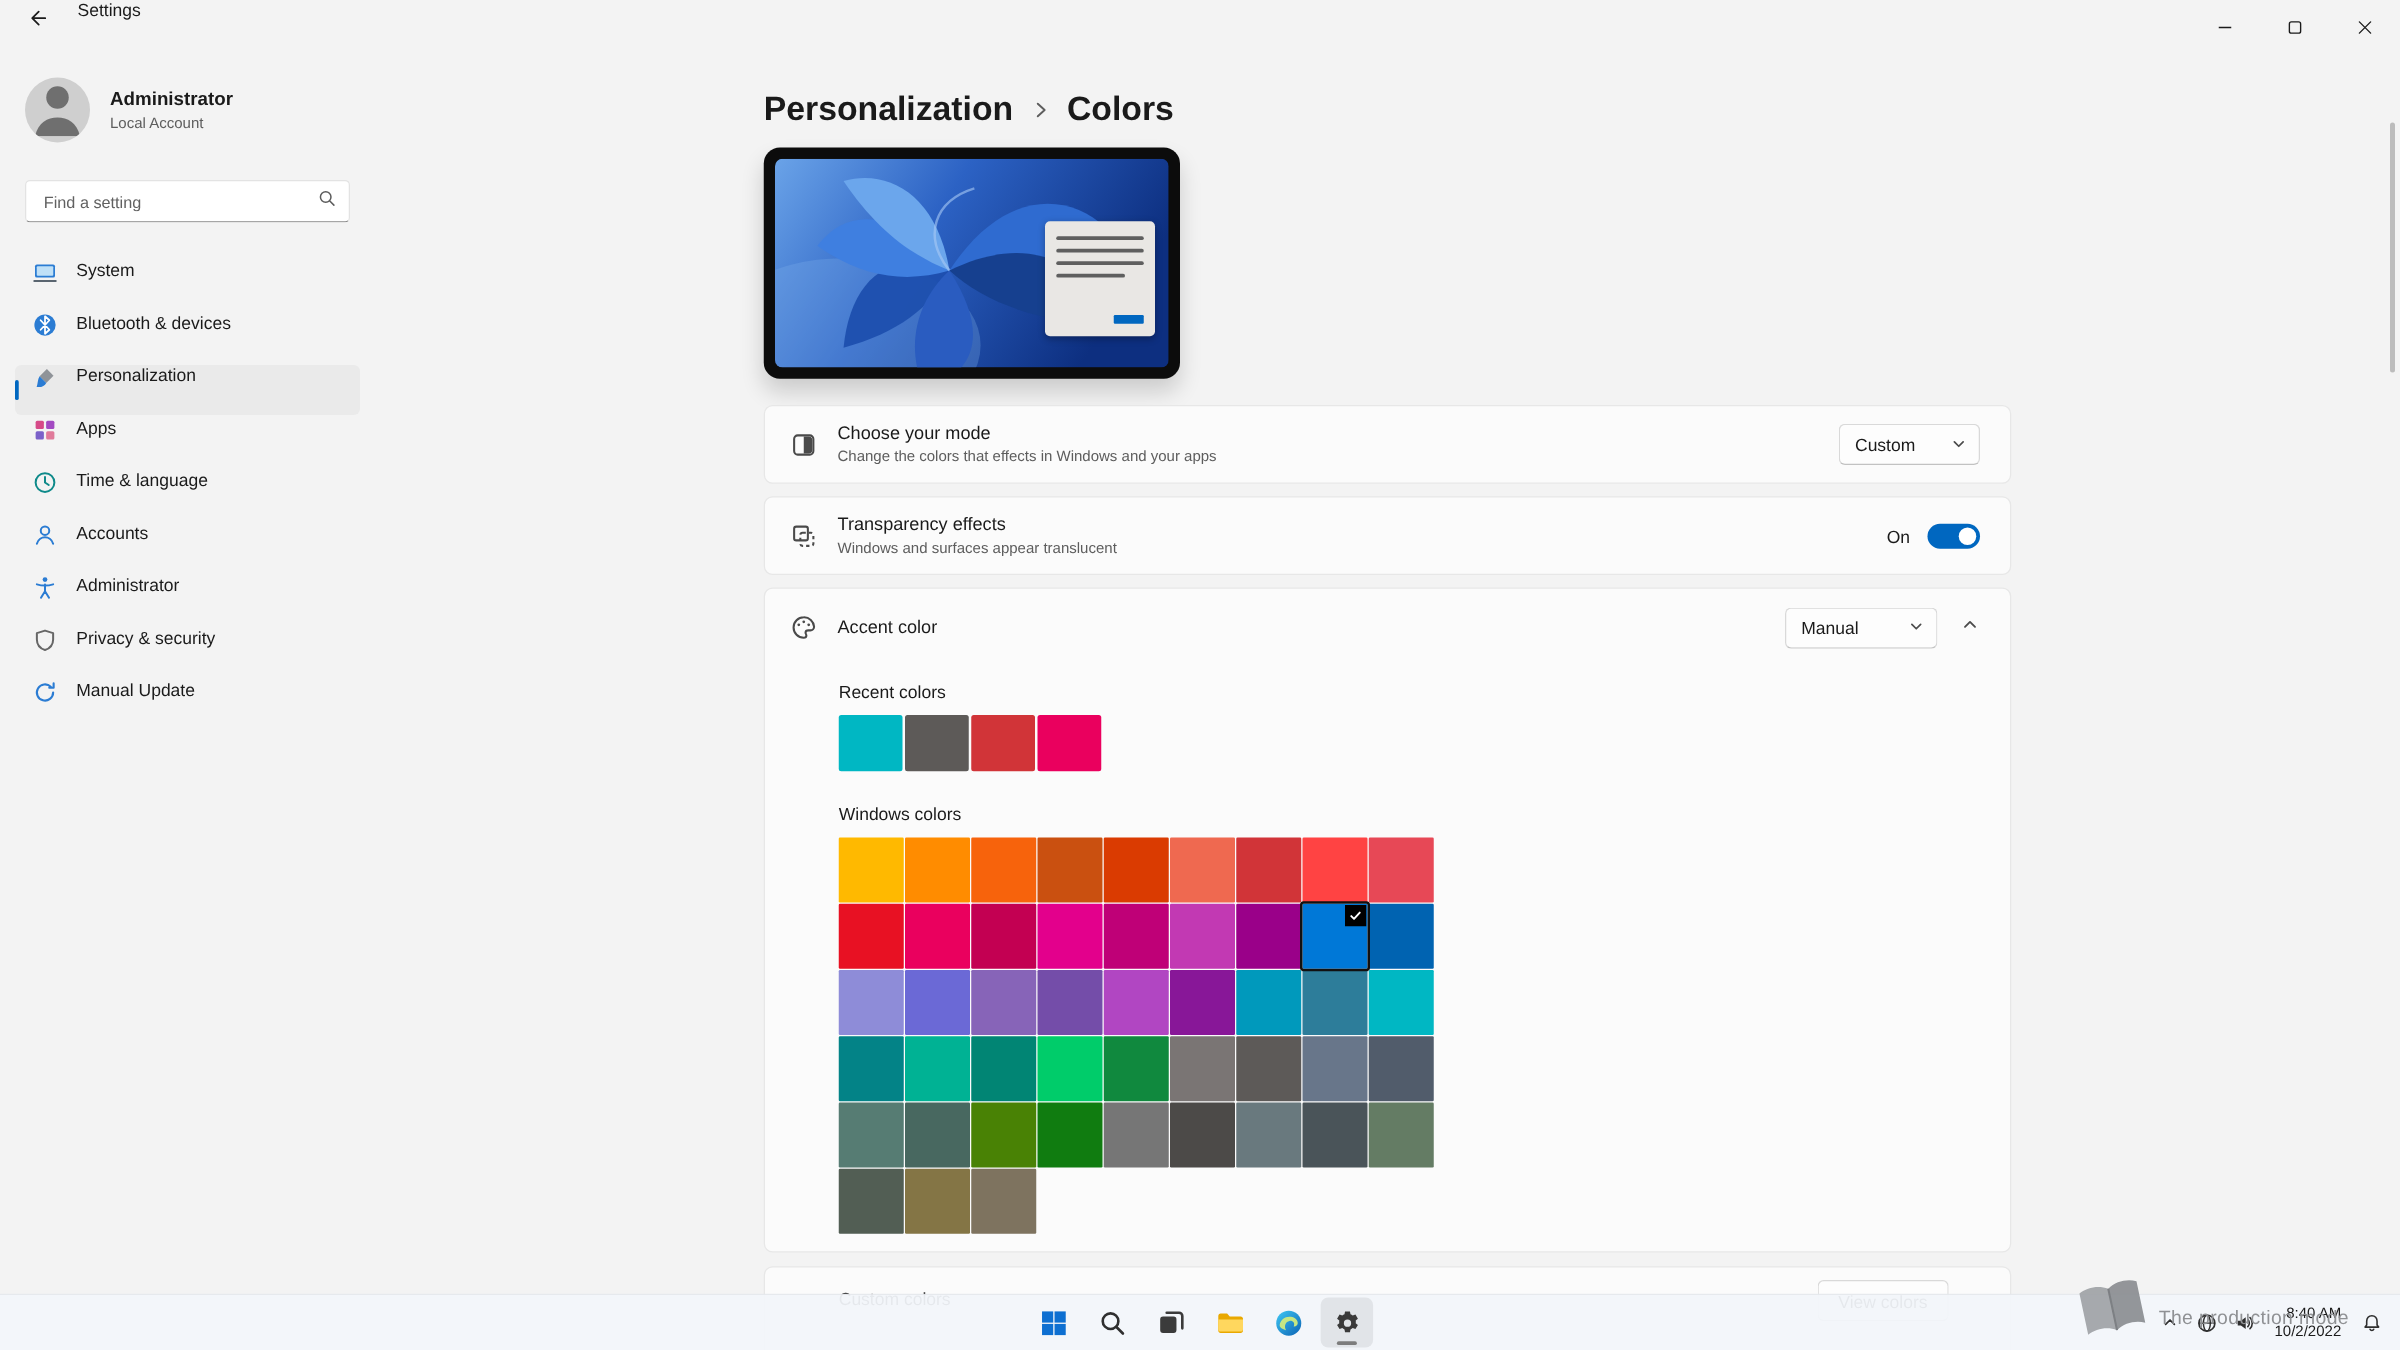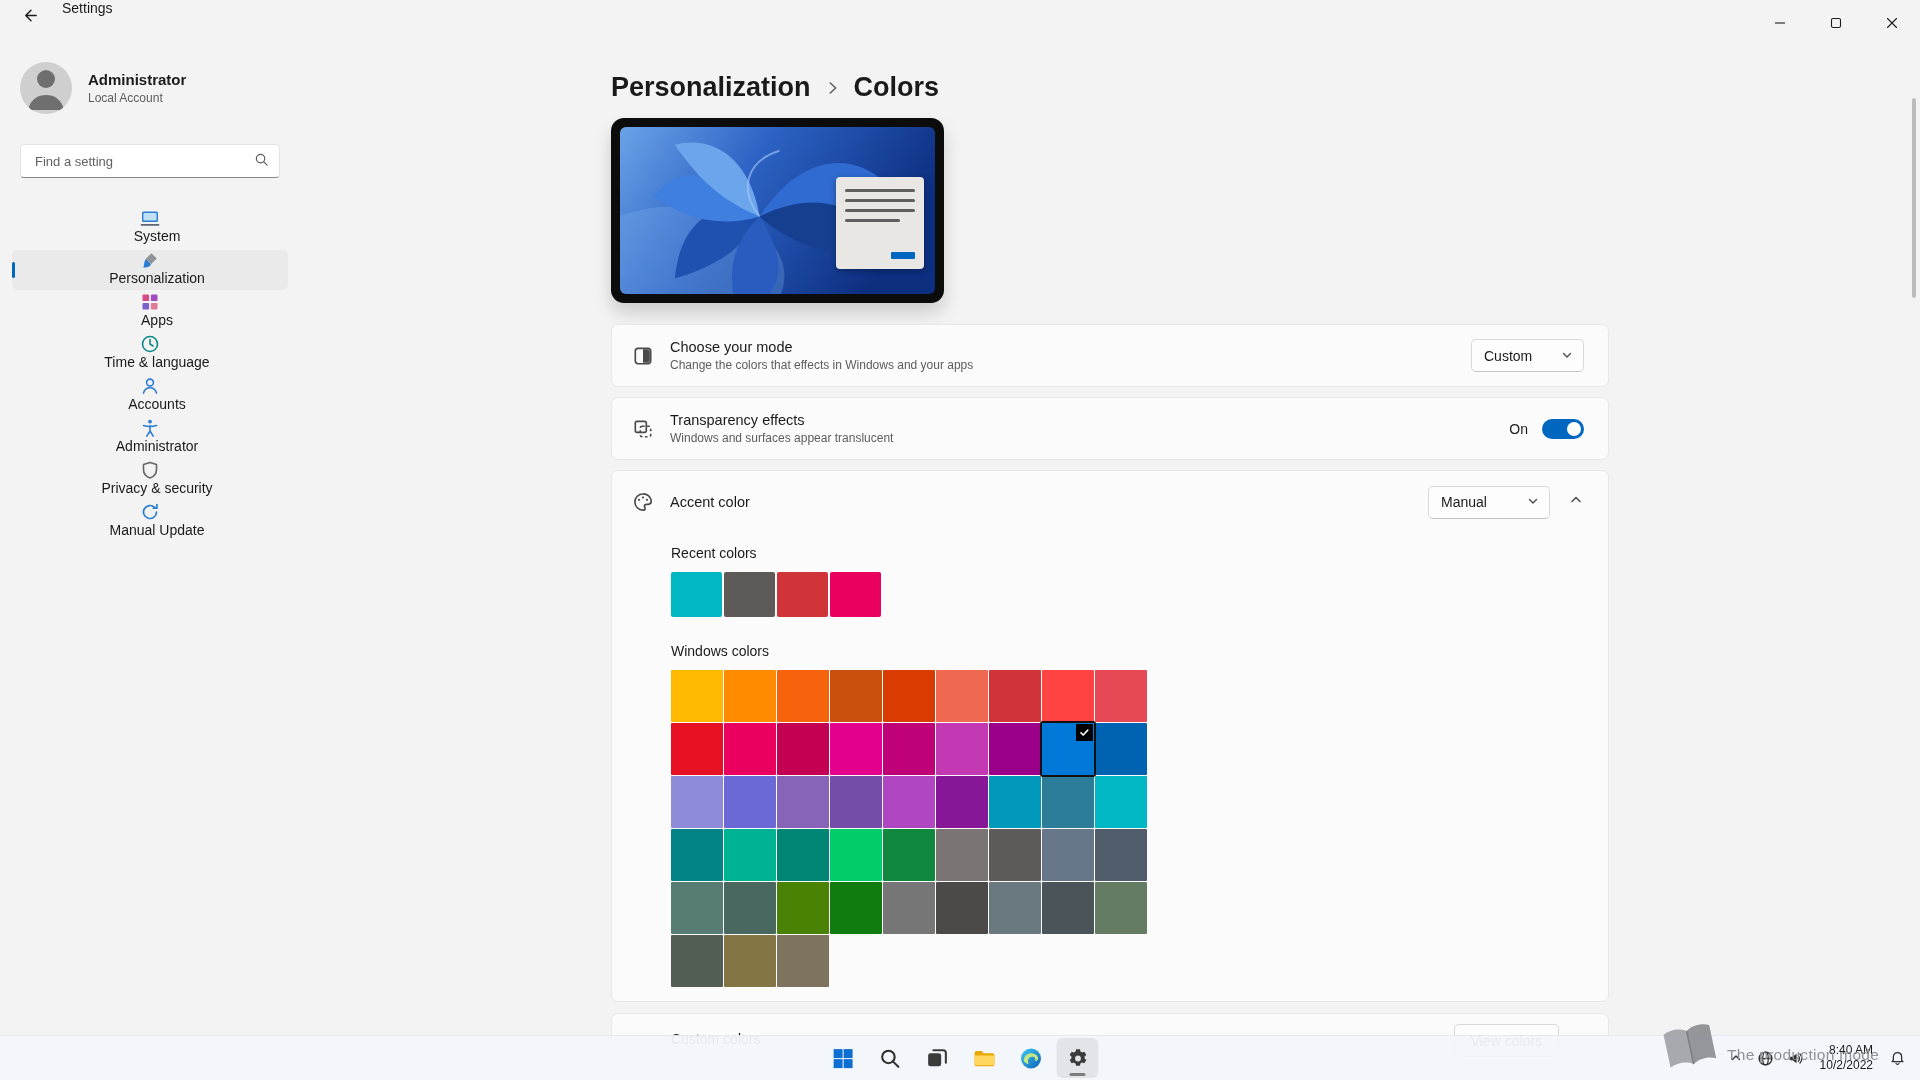--- a/index.html
+++ b/index.html
@@ -19,21 +19,21 @@
   .sidebar{position:absolute;top:48px;left:0;width:300px;bottom:0;}
   .user{display:flex;align-items:center;gap:16px;margin:14px 20px 30px 20px;cursor:pointer;}
   .avatar{width:52px;height:52px;border-radius:50%;background:#cfcfcf;overflow:hidden;flex:0 0 52px;display:flex;align-items:flex-end;justify-content:center;}
   .user-name{font-size:15px;font-weight:bold;}
   .user-sub{font-size:12px;color:#5d5d5d;margin-top:3px;}
   .search-box{margin:0 20px;height:34px;background:#ffffff;border:1px solid #e3e3e3;border-bottom-color:#898989;
     border-radius:4px;display:flex;align-items:center;padding:0 10px 0 12px;}
   .search-box input{flex:1;border:none;outline:none;background:transparent;font-size:13px;font-family:inherit;color:#1a1a1a;}
   .search-box input::placeholder{color:#616161;}
   .nav{margin-top:30px;}
-  .nav-item{position:relative;height:40px;border-radius:5px;display:flex;align-items:center;padding-left:14px;margin:2px 12px;font-size:14px;cursor:pointer;flex-direction:column;}
+  .nav-item{position:relative;height:40px;border-radius:5px;display:flex;align-items:flex-start;padding-left:14px;margin:2px 12px;font-size:14px;cursor:pointer;}
   .nav-item.selected{background:#eaeaea;}
   .accent-pill{display:none;position:absolute;left:0;top:12px;width:3px;height:16px;border-radius:2px;background:#0067c0;}
   .nav-item.selected .accent-pill{display:block;}
   .nav-icon{width:20px;height:20px;margin-right:15px;}
   .nav-icon svg{display:block;width:20px;height:20px;}
 
   
   .content{position:absolute;left:300px;top:48px;right:0;bottom:0;overflow:hidden;}
   .main-col{width:998px;margin:0 auto;}
   .breadcrumb{margin-top:22px;font-size:27px;font-weight:bold;display:flex;align-items:center;line-height:34px;}
@@ -153,20 +153,29 @@
     <nav class="nav">
         <div class="nav-item">
           <span class="nav-icon">
             <svg viewBox="0 0 20 20">
               <rect x="2" y="3.5" width="16" height="10.5" rx="1.5" fill="#2b7cd3"></rect>
               <rect x="3.4" y="4.9" width="13.2" height="7.7" rx="0.8" fill="#bfe0f7"></rect>
               <path d="M1.5 16.8h17" stroke="#5a6570" stroke-width="1.8" stroke-linecap="round"></path>
             </svg>
           </span>
           <span class="nav-label">System</span>
+        </div>
+        <div class="nav-item">
+          <span class="nav-icon">
+            <svg viewBox="0 0 20 20">
+              <circle cx="10" cy="10" r="8.5" fill="#2b7cd3"></circle>
+              <path d="M6.5 6.2L13.5 13.8L10 17L10 3L13.5 6.2L6.5 13.8" fill="none" stroke="#fff" stroke-width="1.4" stroke-linejoin="round" stroke-linecap="round"></path>
+            </svg>
+          </span>
+          <span class="nav-label">Bluetooth &amp; devices</span>
         </div>
         <div class="nav-item selected">
           <span class="accent-pill"></span>
           <span class="nav-icon">
             <svg viewBox="0 0 20 20">
               <path d="M11.5 3.2l5.3 5.3-5.8 5.8-5.3-5.3z" fill="#8f9398"></path>
               <path d="M5.7 9l5.3 5.3c-1.2 2.6-4 3.7-7.7 3.2 1-2.3.7-6 2.4-8.5z" fill="#2b7cd3"></path>
             </svg>
           </span>
           <span class="nav-label">Personalization</span>

